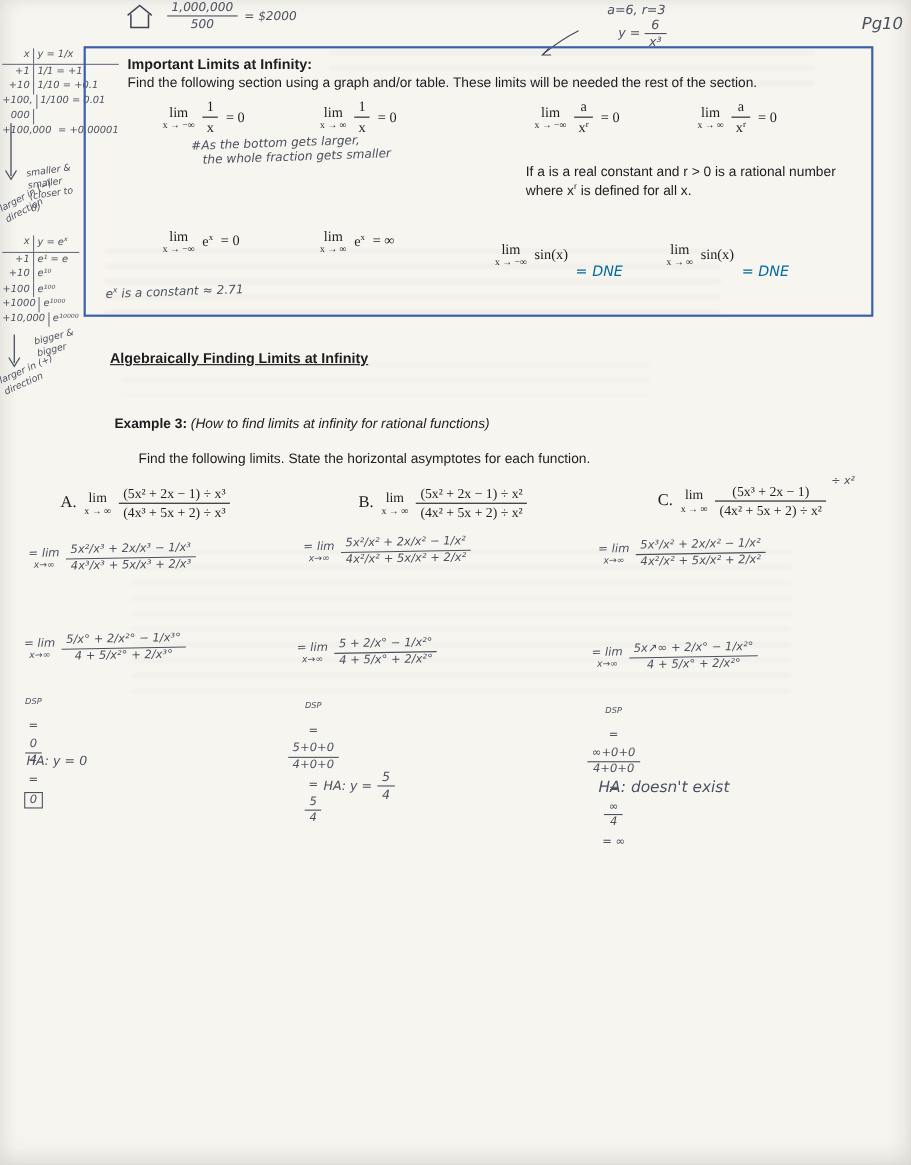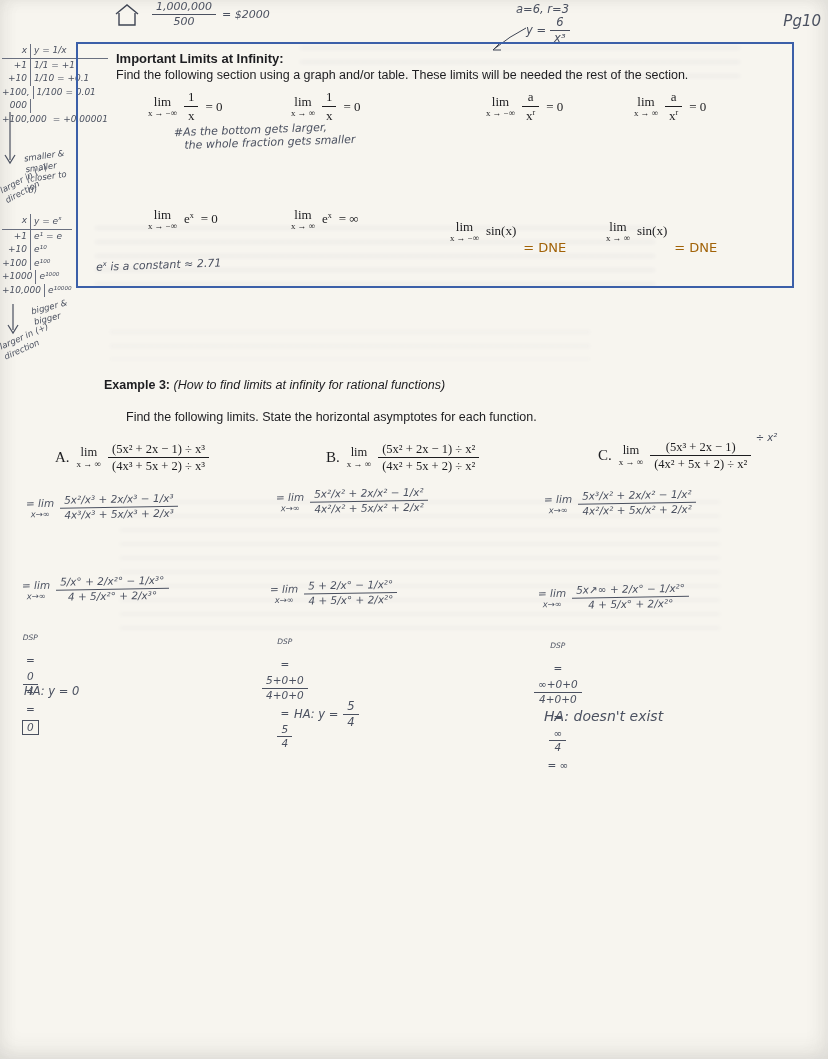--- a/index.html
+++ b/index.html
@@ -41,21 +41,21 @@
   .mhead{border-bottom:1px solid #6a7080;}
   
   .prob{display:flex;align-items:center;gap:7px;font-size:12.5px;}
   .plabel{font-size:15px;}
   .prob .lims{font-size:9px;}
   .step{display:flex;align-items:center;gap:6px;font-size:10.5px;transform:rotate(-1deg);}
   .step .lims{font-size:8.5px;}
   .dspline{display:flex;align-items:center;gap:5px;font-size:10.5px;flex-direction:column;}
   .dspl{font-size:7.5px;vertical-align:super;position:relative;top:-7px;}
   .boxed{display:inline-block;border:1.2px solid #4b5160;padding:0 4px;line-height:1.3;}
-  .hwres{font-family:"DejaVu Sans",sans-serif;color:#a16207;margin-top:32px;}
+  .hwres{font-family:"DejaVu Sans",sans-serif;font-style:italic;color:#0369a1;margin-top:32px;}
   .note-small{font-size:8.5px;line-height:1.25;}
 </style>
 </head>
 <body>
 
 <div class="page">
 
   <div class="ghost" style="left:300px;top:46px;width:440px;height:36px;"></div>
   <div class="ghost" style="left:95px;top:226px;width:560px;height:66px;"></div>
   <div class="ghost" style="left:110px;top:330px;width:480px;height:30px;opacity:.3;"></div>
@@ -66,21 +66,21 @@
   </svg>
 
   <div class="hw abs" style="left:152px;top:1px;font-size:11px;display:flex;align-items:center;gap:6px;">
     <span class="frac">
       <span class="fnum">1,000,000</span>
       <span class="fden">500</span>
     </span>
     <span>= $2000</span>
   </div>
 
-  <div class="hw abs" style="left:516px;top:2px;font-size:11.5px;">
+  <div class="hw abs" style="left:552px;top:2px;font-size:11.5px;">
     <div>a=6, r=3</div>
     <div style="margin-left:10px;display:flex;align-items:center;gap:4px;">
       <span>y =</span>
       <span class="frac">
         <span class="fnum">6</span>
         <span class="fden">x³</span>
       </span>
     </div>
   </div>
 
@@ -205,20 +205,23 @@
           <span class="fden"><span>x</span><sup>r</sup></span>
         </span>
       <span>= 0</span>
     </div>
 
     <div class="hw abs" style="left:96px;top:79px;font-size:11px;transform:rotate(-2deg);">
       <div>#As the bottom gets larger,</div>
       <div style="margin-left:10px;">the whole fraction gets smaller</div>
     </div>
 
+    <div class="aside">
+      <span>If a is a real constant and r &gt; 0 is a rational number where x</span><sup>r</sup><span> is defined for all x.</span>
+    </div>
 
     <div class="limexpr math abs" style="left:70px;top:164px;font-size:13px;">
       <span class="lim">
           <span class="limw">lim</span>
           <span class="lims">x → −∞</span>
         </span>
       <span><span>e</span><sup>x</sup></span>
       <span>= 0</span>
     </div>
     <div class="limexpr math abs" style="left:213px;top:164px;font-size:13px;">
@@ -244,20 +247,21 @@
         </span>
       <span><span>sin(x)</span><sup></sup></span>
       <span class="hwres">= DNE</span>
     </div>
 
     <div class="hw abs" style="left:18px;top:214px;font-size:11px;transform:rotate(-2deg);">
       <span>e</span><sup>x</sup><span> is a constant ≈ 2.71</span>
     </div>
   </div>
 
+  <div class="abs" style="left:100px;top:318px;font-size:13px;font-weight:bold;text-decoration:underline;">Algebraically Finding Limits at Infinity</div>
 
 
   <div class="abs" style="left:104px;top:378px;font-size:12.5px;">
     <b>Example 3: </b><i>(How to find limits at infinity for rational functions)</i>
   </div>
 
   <div class="abs" style="left:126px;top:410px;font-size:12.5px;">Find the following limits. State the horizontal asymptotes for each function.</div>
 
   <div class="prob math abs" style="left:55px;top:442px;">
     <span class="plabel">A.</span>

